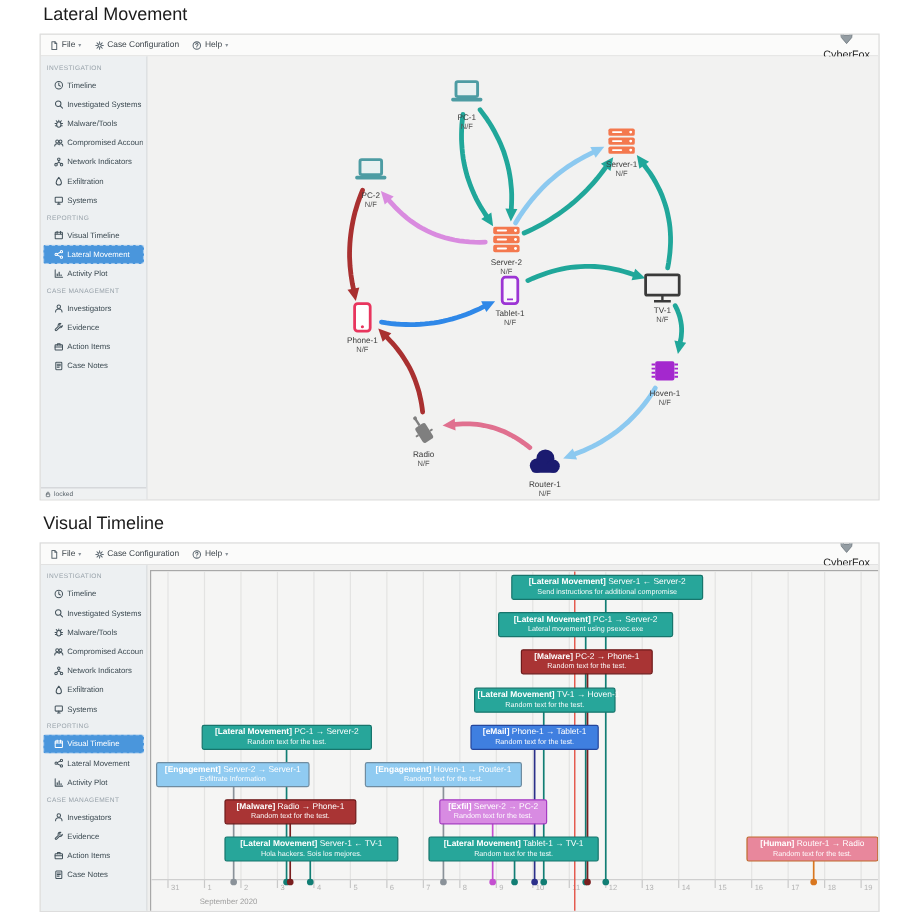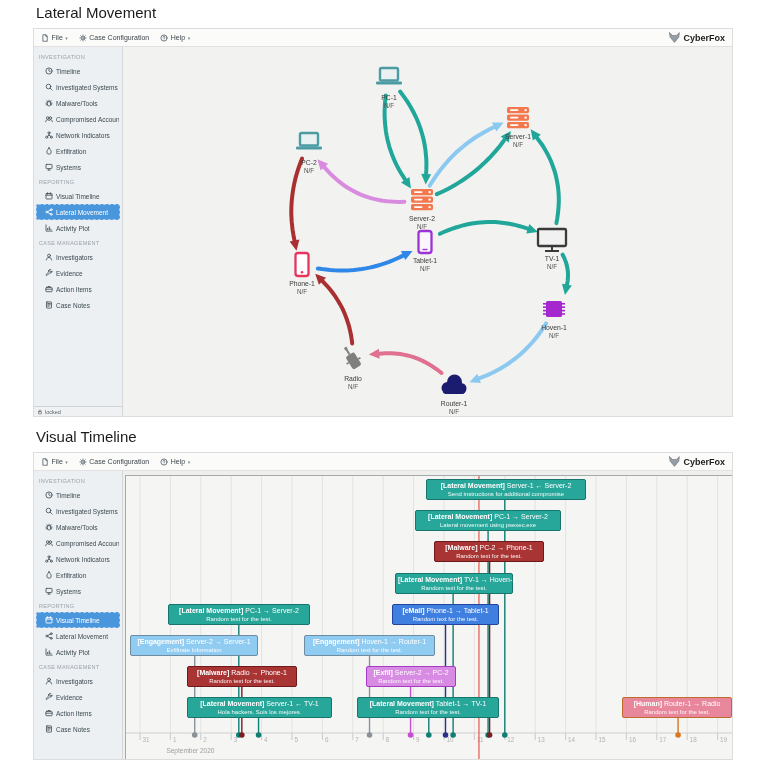--- a/index.html
+++ b/index.html
@@ -2,21 +2,21 @@
 <html><head>
 <meta charset="utf-8">
 <style>
   html,body{margin:0;padding:0;background:#fff;}
   body{width:762px;height:762px;position:relative;font-family:"Liberation Sans","DejaVu Sans",sans-serif;overflow:hidden;}
   .section-title{position:absolute;left:36px;font-size:15px;color:#1b1b1b;font-weight:400;}
   .panel{position:absolute;left:33px;width:700px;background:#f2f2f1;border:1px solid #ddd;overflow:hidden;box-sizing:border-box;}
   .toolbar{height:17px;background:#fbfbfa;border-bottom:1px solid #e2e2e2;display:flex;align-items:center;padding:0 7px;gap:11px;font-size:7px;color:#3d454b;}
   .tb-item{display:flex;align-items:center;gap:2.5px;cursor:pointer;}
   .tb-item .caret{font-size:5px;color:#8a9299;}
-  .brand{margin-left:auto;display:flex;align-items:center;gap:2px;font-size:9px;font-weight:bold;color:#1d1d1d;}
+  .brand{margin-left:auto;display:flex;align-items:center;gap:2px;font-size:9px;font-weight:normal;color:#1d1d1d;flex-direction:column;}
   .panel-body{display:flex;height:calc(100% - 17px);}
   .sidebar{width:89px;min-width:89px;background:#edf0f2;border-right:1px solid #d4d8da;font-size:6.5px;color:#3c4a52;position:relative;padding-top:3px;box-sizing:border-box;}
   .sb-header{font-size:5.5px;color:#99a3ab;padding:4px 4px 2px 5px;letter-spacing:.3px;height:7px;}
   .sb-item{display:flex;align-items:center;gap:3px;height:12px;padding:1px 2px 1px 8px;margin:0 2px;border:1px dashed transparent;border-radius:2px;cursor:pointer;white-space:nowrap;overflow:hidden;}
   .sb-item.active{background:#4a96dc;color:#fff;border-color:#a6cbee;}
   .sb-item .sb-ico{flex:0 0 auto;display:flex;}
   .sb-status{position:absolute;bottom:0;left:0;right:0;height:10px;border-top:1px solid #d0d3d5;background:#eff1f2;display:flex;align-items:center;gap:2px;padding:0 3px;font-size:5.5px;color:#5a646b;}
   .main{flex:1;position:relative;background:#f2f2f1;overflow:hidden;}
   .main.timeline-bg{background:#efefee;}
   .plot{position:absolute;left:2px;top:4px;width:606px;height:284px;background:#f5f5f4;border:1px solid #a8a8a8;box-sizing:content-box;overflow:hidden;}

